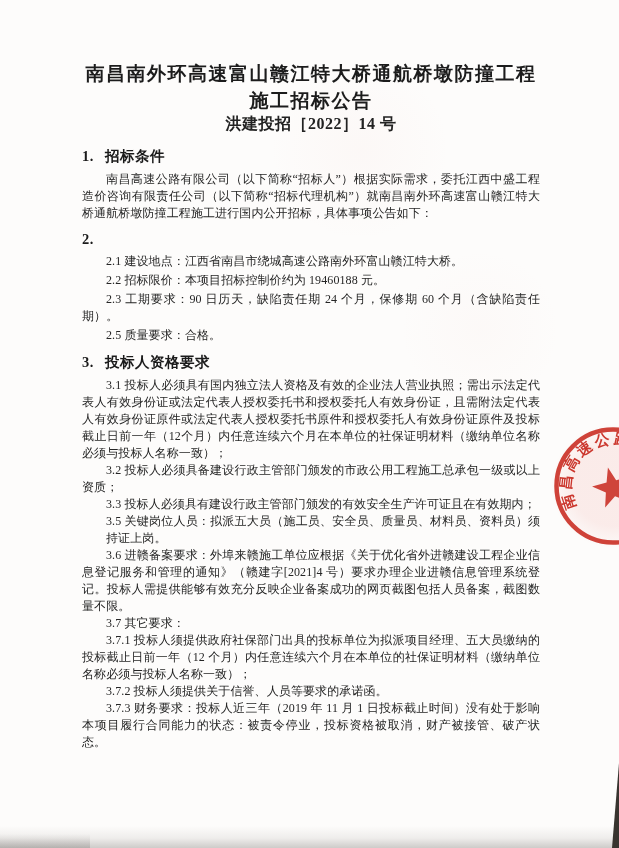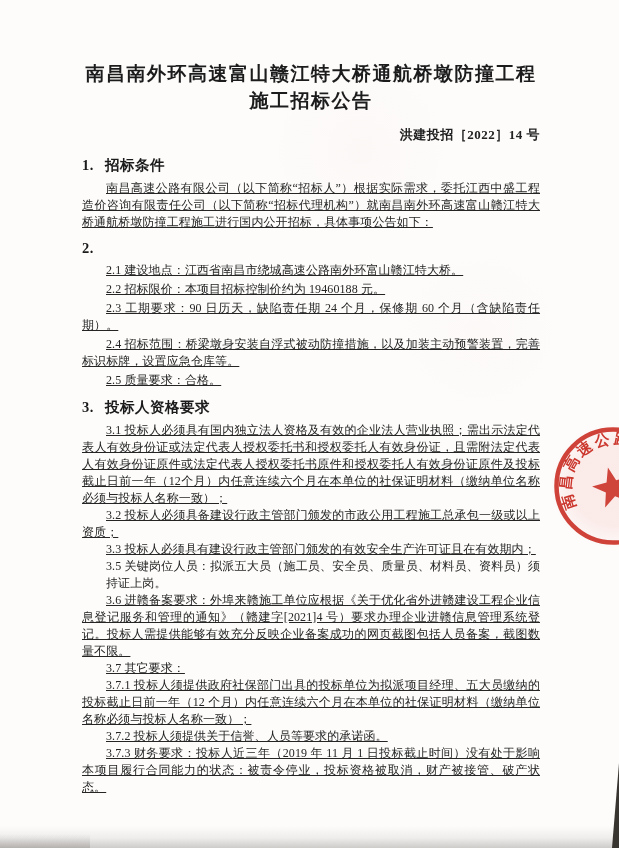--- a/index.html
+++ b/index.html
@@ -28,24 +28,23 @@
   .title{
     text-align:center;
     font-size:19px;
     font-weight:bold;
     color:#1c1c1c;
     letter-spacing:1.5px;
     line-height:27px;
   }
   .title-line2{margin-top:0;}
   .doc-number{
-    text-align:right;
-    font-size:13px;
+    text-align:center;
+    font-size:16px;
     font-weight:bold;
-    margin-top:12px;
     letter-spacing:0.5px;
     color:#222;
   }
   .section-heading{
     display:flex;
     align-items:baseline;
     font-size:14.5px;
     font-weight:bold;
     color:#1b1b1b;
     margin-top:9px;
@@ -55,21 +54,21 @@
   .section-heading .num{margin-right:11px;}
   .sec1 .section-heading{margin-top:12px;}
   p.para{
     margin:0;
     font-size:12px;
     line-height:17px;
     text-align:justify;
     color:#252525;
     letter-spacing:0.1px;
   }
-  p.ind{text-indent:2em;text-decoration:underline;}
+  p.ind{text-indent:2em;}
   p.hang{padding-left:2em;text-indent:0;}
   .sec2 p.para{margin-bottom:2px;}
   
   .seal{
     position:absolute;
     left:533px; top:406px;
     width:160px; height:160px;
     pointer-events:none;
     opacity:0.92;
   }
@@ -117,21 +116,20 @@
       <p class="para ind">南昌高速公路有限公司（以下简称“招标人”）根据实际需求，委托江西中盛工程造价咨询有限责任公司（以下简称“招标代理机构”）就南昌南外环高速富山赣江特大桥通航桥墩防撞工程施工进行国内公开招标，具体事项公告如下：</p>
     </div>
 
     <div class="section sec2">
       <div class="section-heading">
         <span class="num">2.</span>
       </div>
       <p class="para ind">2.1 建设地点：江西省南昌市绕城高速公路南外环富山赣江特大桥。</p>
       <p class="para ind">2.2 招标限价：本项目招标控制价约为 19460188 元。</p>
       <p class="para ind">2.3 工期要求：90 日历天，缺陷责任期 24 个月，保修期 60 个月（含缺陷责任期）。</p>
-      <p class="para ind">2.4 招标范围：桥梁墩身安装自浮式被动防撞措施，以及加装主动预警装置，完善标识标牌，设置应急仓库等。</p>
       <p class="para ind">2.5 质量要求：合格。</p>
     </div>
 
     <div class="section sec3">
       <div class="section-heading">
         <span class="num">3.</span>
         <span class="lbl">投标人资格要求</span>
       </div>
       <p class="para ind">3.1 投标人必须具有国内独立法人资格及有效的企业法人营业执照；需出示法定代表人有效身份证或法定代表人授权委托书和授权委托人有效身份证，且需附法定代表人有效身份证原件或法定代表人授权委托书原件和授权委托人有效身份证原件及投标截止日前一年（12个月）内任意连续六个月在本单位的社保证明材料（缴纳单位名称必须与投标人名称一致）；</p>
       <p class="para ind">3.2 投标人必须具备建设行政主管部门颁发的市政公用工程施工总承包一级或以上资质；</p>

